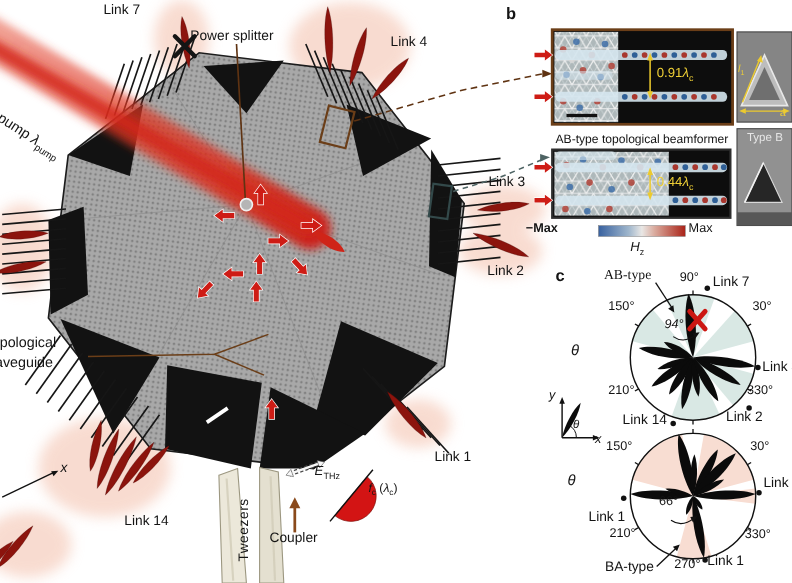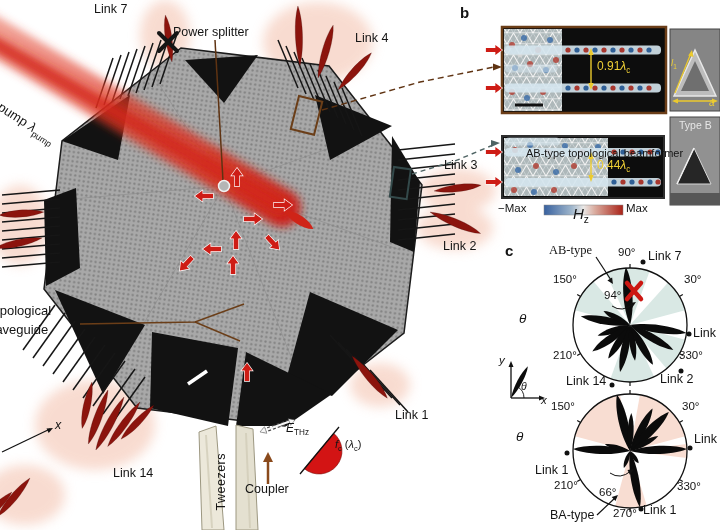--- a/index.html
+++ b/index.html
@@ -473,60 +473,60 @@
 <div class="lbl" style="left:245px;top:482px;">Coupler</div>
 <div class="lbl" style="left:286px;top:422px;font-size:12px;">
   <i>E</i><sub>THz</sub>
 </div>
 <div class="lbl" style="left:335px;top:438px;font-size:11px;">
   <i>f</i><sub>c</sub><span> (</span><i>λ</i><sub>c</sub><span>)</span>
 </div>
 <div class="lbl" style="left:55px;top:418px;"><i>x</i></div>
 
 <div class="lbl pan" style="left:460px;top:4px;">b</div>
-<div class="lbl tt" style="left:526px;top:121px;margin-top:26px;">AB-type topological beamformer</div>
+<div class="lbl tt" style="left:505px;top:121px;">AB-type topological beamformer</div>
 <div class="lbl ye" style="left:597px;top:60px;">
   <span>0.91</span><i>λ</i><sub>c</sub>
 </div>
 <div class="lbl ye" style="left:597px;top:159px;">
   <span>0.44</span><i>λ</i><sub>c</sub>
 </div>
 <div class="lbl sem" style="left:682px;top:39px;margin-left:48px;">Type A</div>
 <div class="lbl sem" style="left:679px;top:119px;">Type B</div>
 <div class="lbl ye" style="left:671px;top:58px;font-size:9.5px;">
   <i>l</i><sub>1</sub>
 </div>
 <div class="lbl ye" style="left:709px;top:97px;font-size:10px;"><i>a</i></div>
-<div class="lbl ang" style="left:498px;top:202px;">−Max</div>
+<div class="lbl ang" style="left:478px;top:202px;font-weight:bold;">−Max</div>
 <div class="lbl ang" style="left:626px;top:202px;">Max</div>
-<div class="lbl" style="left:573px;top:205px;font-size:15px;">
+<div class="lbl" style="left:573px;top:218px;font-size:12px;">
   <i>H</i><sub>z</sub>
 </div>
 
 <div class="lbl pan" style="left:505px;top:242px;">c</div>
 <div class="lbl" style="left:549px;top:243px;font-family:Liberation Serif, serif;">AB-type</div>
 <div class="lbl ang" style="left:618px;top:246px;">90°</div>
 <div class="lbl" style="left:648px;top:249px;">Link 7</div>
 <div class="lbl ang" style="left:553px;top:273px;">150°</div>
 <div class="lbl ang" style="left:684px;top:273px;">30°</div>
-<div class="lbl ang" style="left:604px;top:289px;">94°</div>
+<div class="lbl ang" style="left:604px;top:289px;font-style:italic;">94°</div>
 <div class="lbl" style="left:519px;top:311px;font-size:13.5px;"><i>θ</i></div>
 <div class="lbl" style="left:693px;top:326px;">Link 3</div>
 <div class="lbl ang" style="left:553px;top:349px;">210°</div>
 <div class="lbl ang" style="left:679px;top:349px;">330°</div>
 <div class="lbl" style="left:660px;top:372px;">Link 2</div>
 <div class="lbl" style="left:566px;top:374px;">Link 14</div>
 <div class="lbl ang" style="left:499px;top:354px;"><i>y</i></div>
 <div class="lbl ang" style="left:541px;top:394px;"><i>x</i></div>
 <div class="lbl" style="left:521px;top:380px;font-size:10.5px;"><i>θ</i></div>
 <div class="lbl ang" style="left:551px;top:400px;">150°</div>
 <div class="lbl ang" style="left:682px;top:400px;">30°</div>
 <div class="lbl" style="left:516px;top:429px;font-size:13.5px;"><i>θ</i></div>
 <div class="lbl" style="left:694px;top:432px;">Link 4</div>
 <div class="lbl" style="left:535px;top:463px;">Link 1</div>
-<div class="lbl ang" style="left:599px;top:486px;">66°</div>
+<div class="lbl ang" style="left:599px;top:450px;">66°</div>
 <div class="lbl ang" style="left:554px;top:479px;">210°</div>
 <div class="lbl ang" style="left:677px;top:480px;">330°</div>
 <div class="lbl ang" style="left:613px;top:507px;">270°</div>
 <div class="lbl" style="left:643px;top:503px;">Link 1</div>
 <div class="lbl" style="left:550px;top:508px;">BA-type</div>
 
 </div>
 
 </body></html>

